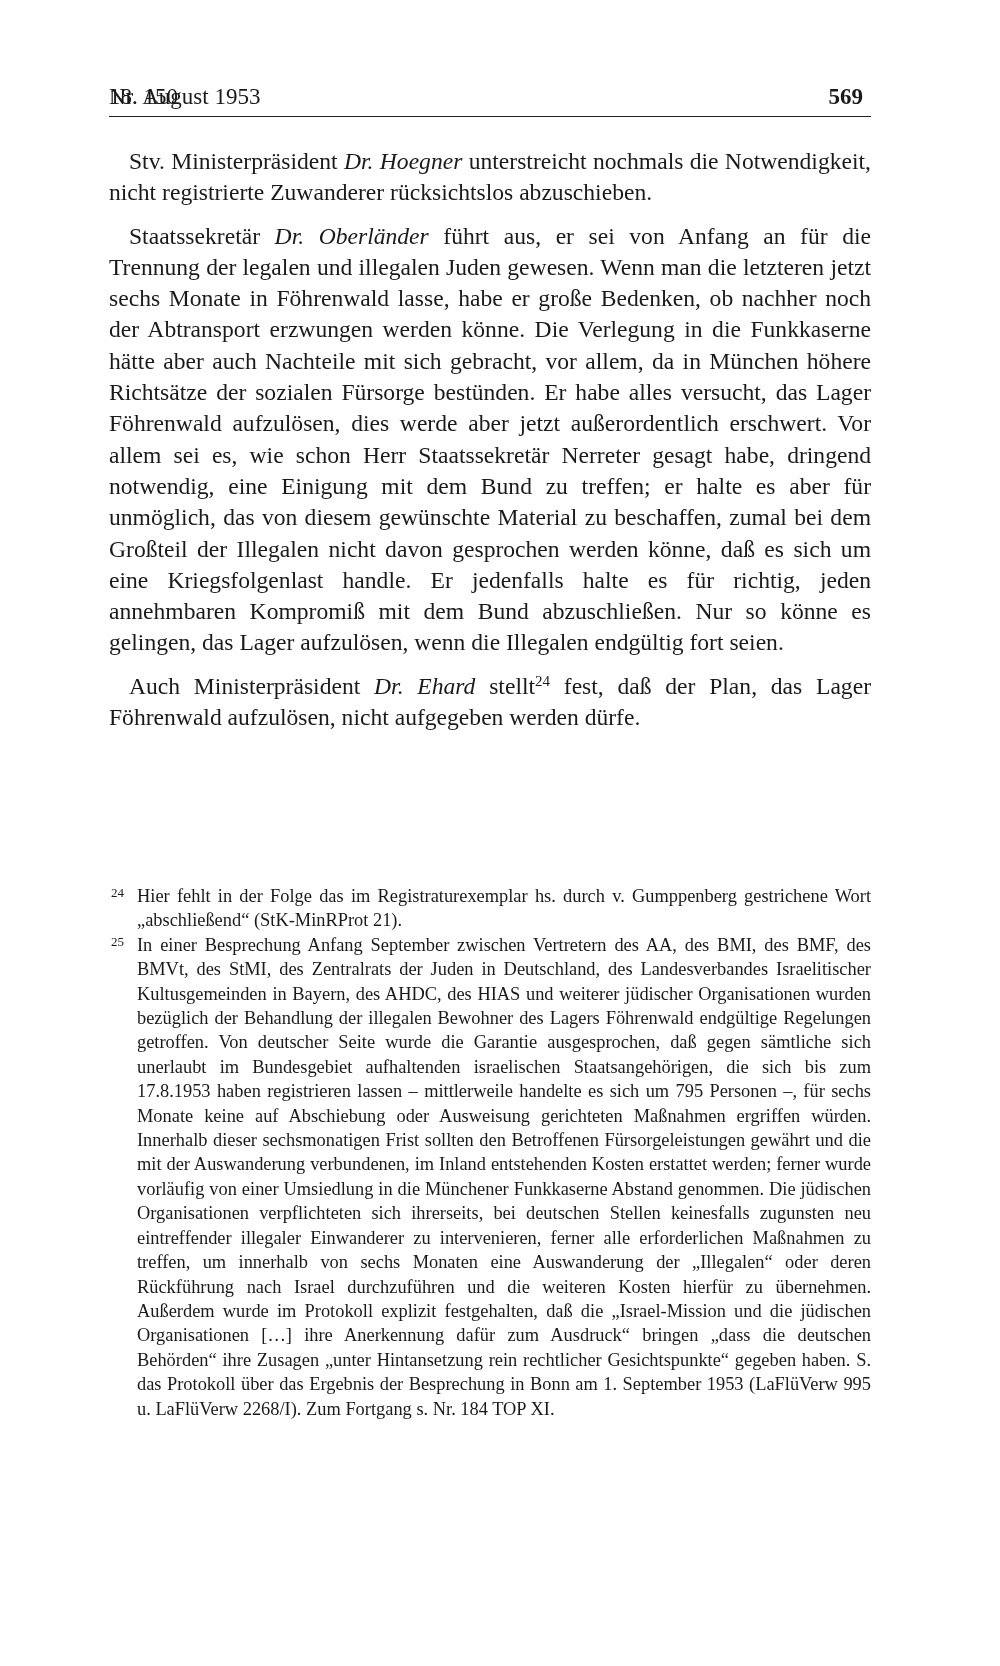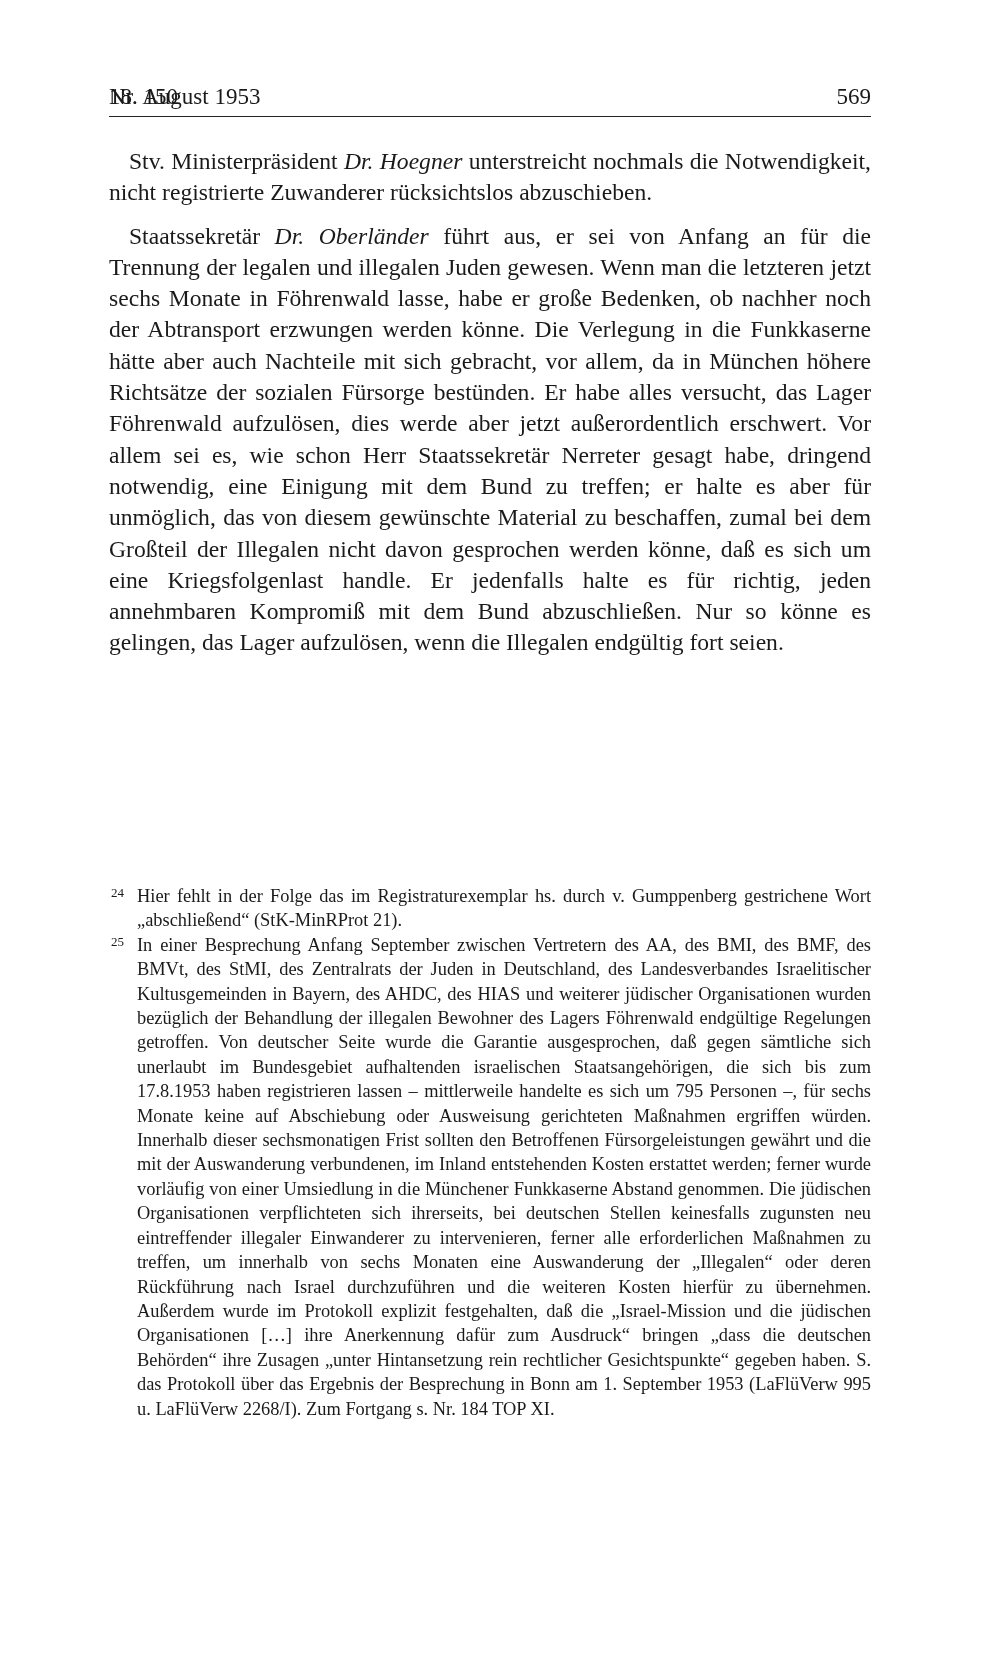--- a/index.html
+++ b/index.html
@@ -3,21 +3,21 @@
 <meta charset="utf-8">
 <style>
   html, body { margin: 0; padding: 0; background: #ffffff; }
   body { width: 1000px; height: 1666px; position: relative; overflow: hidden;
          font-family: "Liberation Serif", "DejaVu Serif", serif; color: #1a1a1a; }
   .header { position: absolute; left: 109px; top: 82px; width: 762px; height: 34px;
             border-bottom: 1.5px solid #222; }
   .header span { position: absolute; top: 0; font-size: 23px; line-height: 30px; }
   .h-left { left: 0; }
   .h-center { left: 0; right: 0; text-align: left; }
-  .h-right { right: 0; }
+  .h-right { right: 8px; font-weight: bold; }
   .body-text { position: absolute; left: 109px; top: 146px; width: 762px;
                font-size: 23.6px; line-height: 31.3px; text-align: justify; }
   .body-text p { margin: 0; text-indent: 20px; }
   .body-text p + p { margin-top: 12px; }
   sup { font-size: 15px; line-height: 0; vertical-align: 8px; }
   .notes { position: absolute; left: 109px; top: 884px; width: 762px;
            font-size: 18.4px; line-height: 24.4px; text-align: justify; }
   .note { position: relative; padding-left: 28px; margin: 0; }
   .note .num { position: absolute; left: 2px; top: -3px; font-size: 13px; }
   i { font-style: italic; }
@@ -27,18 +27,19 @@
 
 <div class="header">
   <span class="h-left">Nr. 150</span>
   <span class="h-center">18. August 1953</span>
   <span class="h-right">569</span>
 </div>
 
 <div class="body-text">
   <p><span>Stv. Ministerpräsident </span><i>Dr. Hoegner</i><span> unterstreicht nochmals die Notwendigkeit, nicht registrierte Zuwanderer rücksichtslos abzuschieben.</span></p>
   <p><span>Staatssekretär </span><i>Dr. Oberländer</i><span> führt aus, er sei von Anfang an für die Trennung der legalen und illegalen Juden gewesen. Wenn man die letzteren jetzt sechs Monate in Föhrenwald lasse, habe er große Bedenken, ob nachher noch der Abtransport erzwungen werden könne. Die Verlegung in die Funkkaserne hätte aber auch Nachteile mit sich gebracht, vor allem, da in München höhere Richtsätze der sozialen Fürsorge bestünden. Er habe alles versucht, das Lager Föhrenwald aufzulösen, dies werde aber jetzt außerordentlich erschwert. Vor allem sei es, wie schon Herr Staatssekretär Nerreter gesagt habe, dringend notwendig, eine Einigung mit dem Bund zu treffen; er halte es aber für unmöglich, das von diesem gewünschte Material zu beschaffen, zumal bei dem Großteil der Illegalen nicht davon gesprochen werden könne, daß es sich um eine Kriegsfolgenlast handle. Er jedenfalls halte es für richtig, jeden annehmbaren Kompromiß mit dem Bund abzuschließen. Nur so könne es gelingen, das Lager aufzulösen, wenn die Illegalen endgültig fort seien.</span></p>
+  <p><span>Auch Ministerpräsident </span><i>Dr. Ehard</i><span> stellt</span><sup>24</sup><span> fest, daß der Plan, das Lager Föhrenwald aufzulösen, nicht aufgegeben werden dürfe.</span></p>
 </div>
 
 <div class="notes">
   <p class="note"><span class="num">24</span><span>Hier fehlt in der Folge das im Registraturexemplar hs. durch v. Gumppenberg gestrichene Wort „abschließend“ (StK-MinRProt 21).</span></p>
   <p class="note"><span class="num">25</span><span>In einer Besprechung Anfang September zwischen Vertretern des AA, des BMI, des BMF, des BMVt, des StMI, des Zentralrats der Juden in Deutschland, des Landesverbandes Israelitischer Kultusgemeinden in Bayern, des AHDC, des HIAS und weiterer jüdischer Organisationen wurden bezüglich der Behandlung der illegalen Bewohner des Lagers Föhrenwald endgültige Regelungen getroffen. Von deutscher Seite wurde die Garantie ausgesprochen, daß gegen sämtliche sich unerlaubt im Bundesgebiet aufhaltenden israelischen Staatsangehörigen, die sich bis zum 17.8.1953 haben registrieren lassen – mittlerweile handelte es sich um 795 Personen –, für sechs Monate keine auf Abschiebung oder Ausweisung gerichteten Maßnahmen ergriffen würden. Innerhalb dieser sechsmonatigen Frist sollten den Betroffenen Fürsorgeleistungen gewährt und die mit der Auswanderung verbundenen, im Inland entstehenden Kosten erstattet werden; ferner wurde vorläufig von einer Umsiedlung in die Münchener Funkkaserne Abstand genommen. Die jüdischen Organisationen verpflichteten sich ihrerseits, bei deutschen Stellen keinesfalls zugunsten neu eintreffender illegaler Einwanderer zu intervenieren, ferner alle erforderlichen Maßnahmen zu treffen, um innerhalb von sechs Monaten eine Auswanderung der „Illegalen“ oder deren Rückführung nach Israel durchzuführen und die weiteren Kosten hierfür zu übernehmen. Außerdem wurde im Protokoll explizit festgehalten, daß die „Israel-Mission und die jüdischen Organisationen […] ihre Anerkennung dafür zum Ausdruck“ bringen „dass die deutschen Behörden“ ihre Zusagen „unter Hintansetzung rein rechtlicher Gesichtspunkte“ gegeben haben. S. das Protokoll über das Ergebnis der Besprechung in Bonn am 1. September 1953 (LaFlüVerw 995 u. LaFlüVerw 2268/I). Zum Fortgang s. Nr. 184 TOP XI.</span></p>
 </div>
 
 </body></html>

